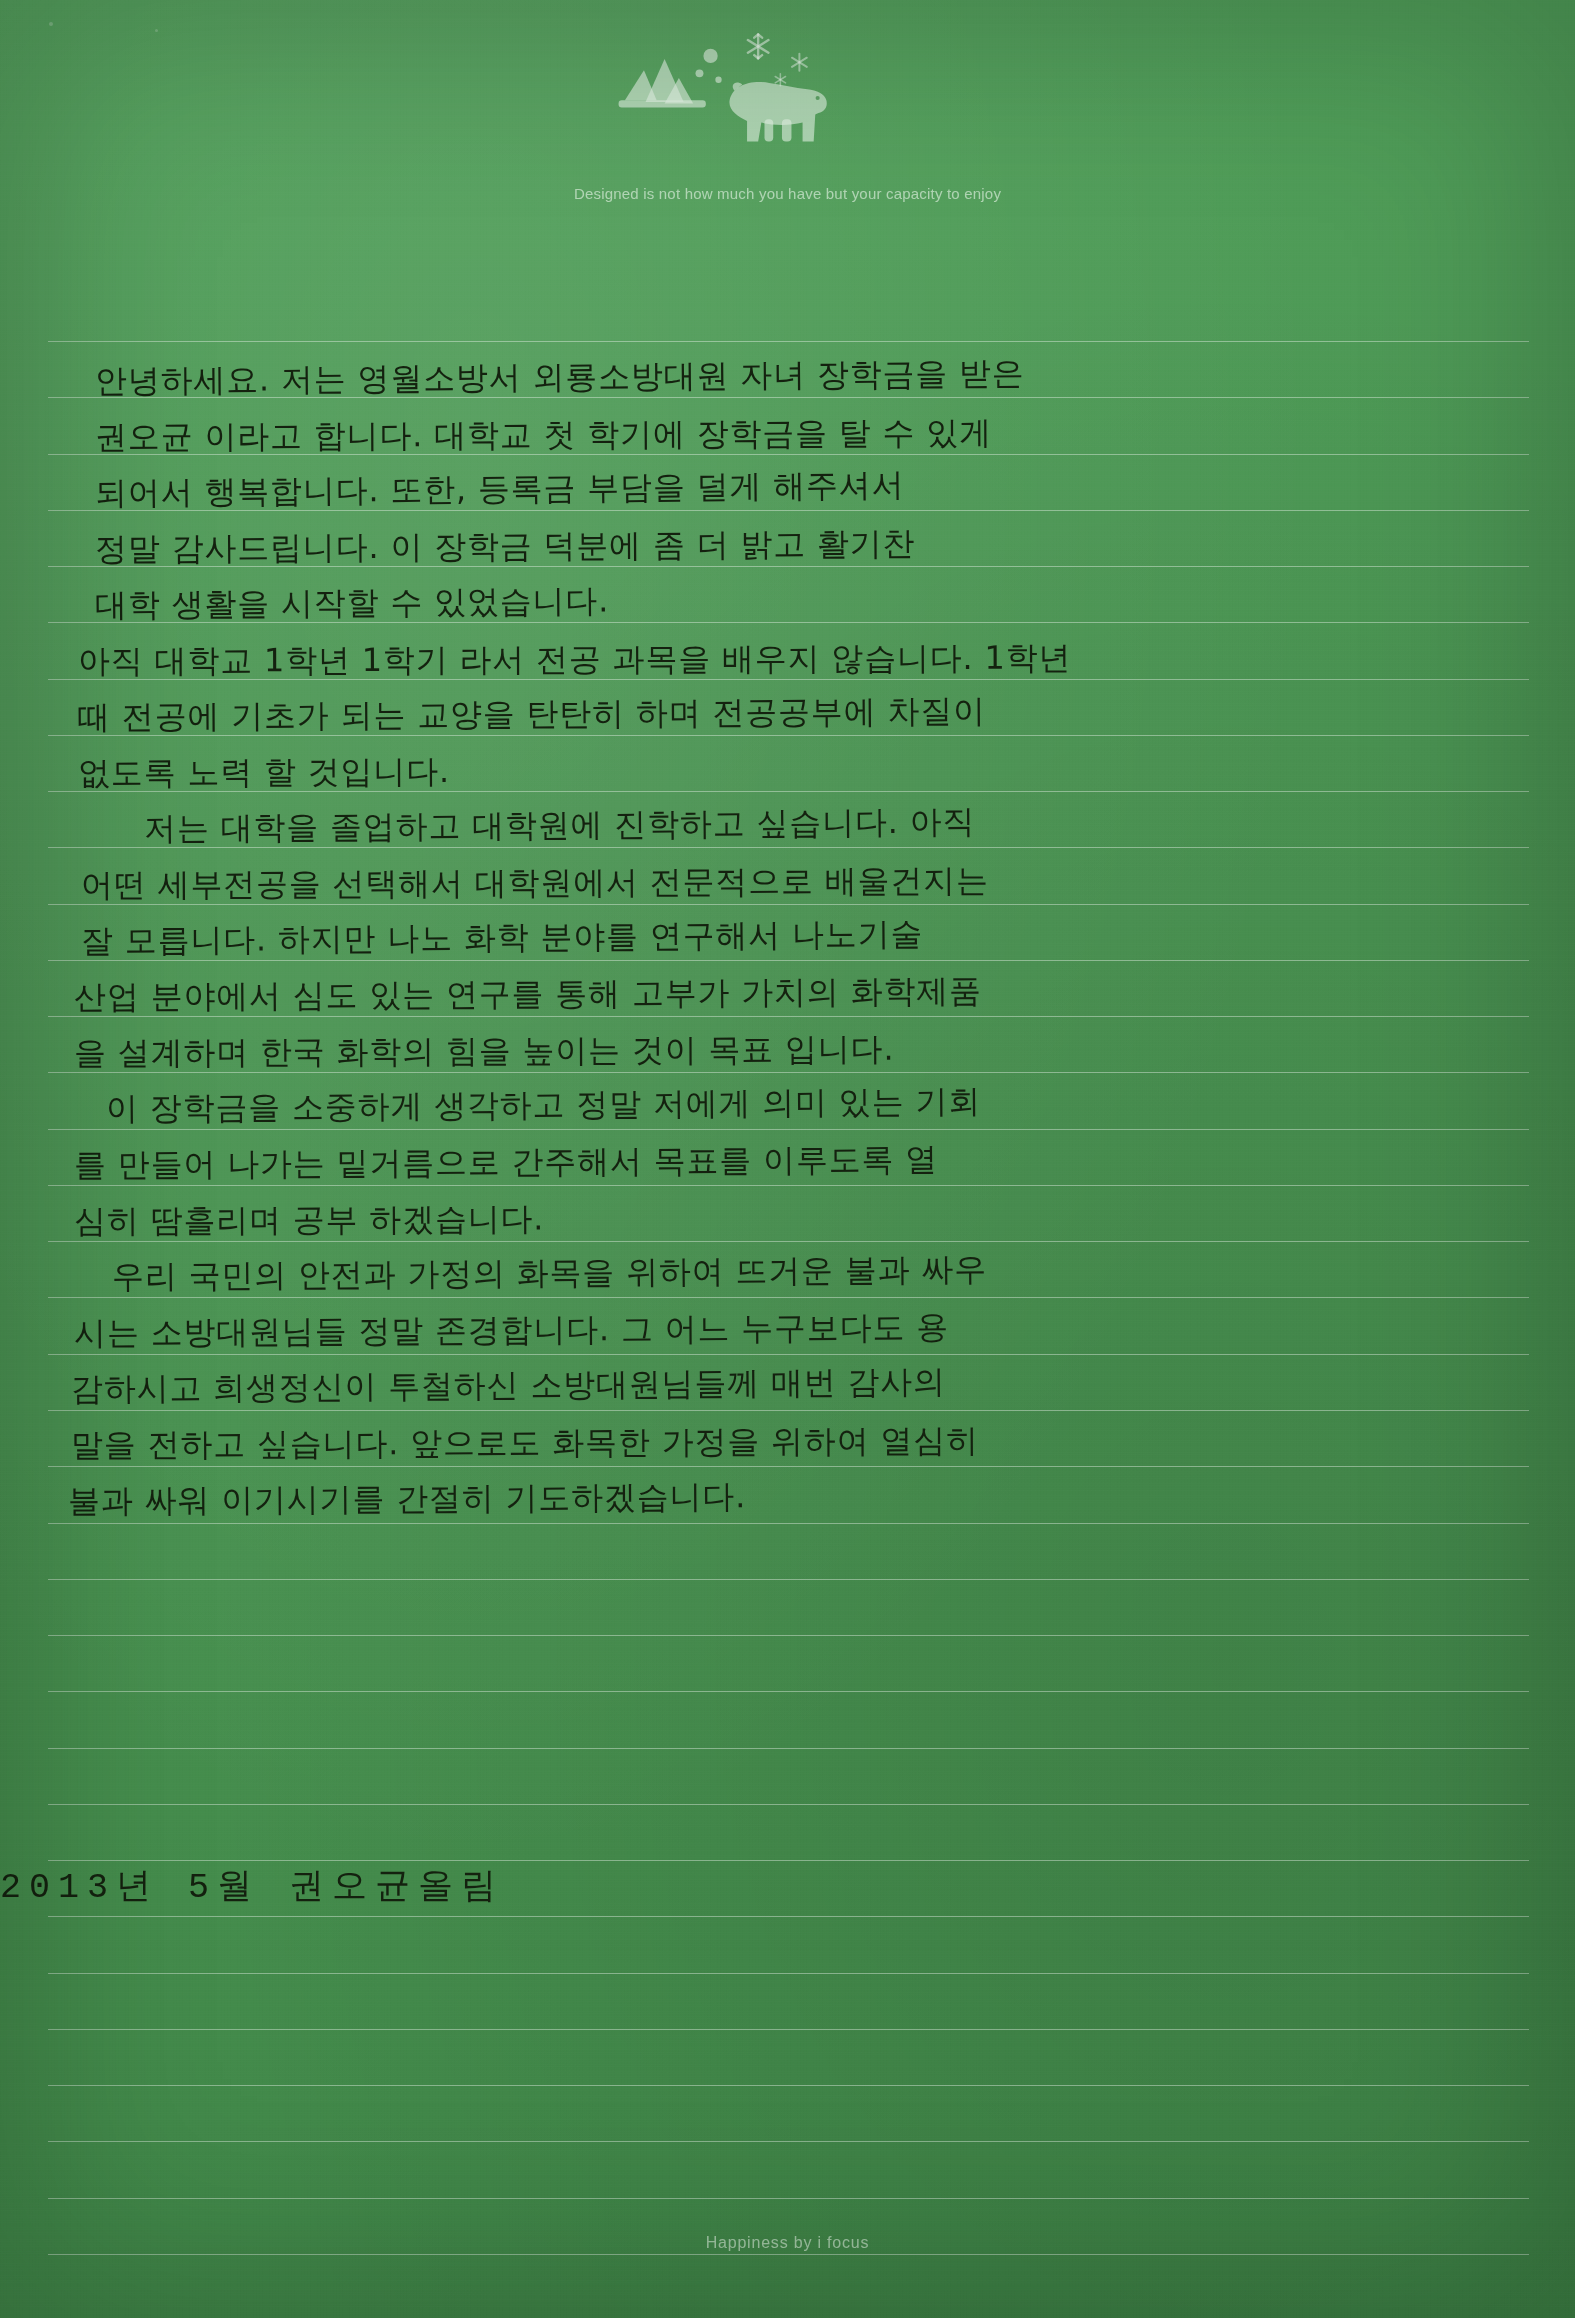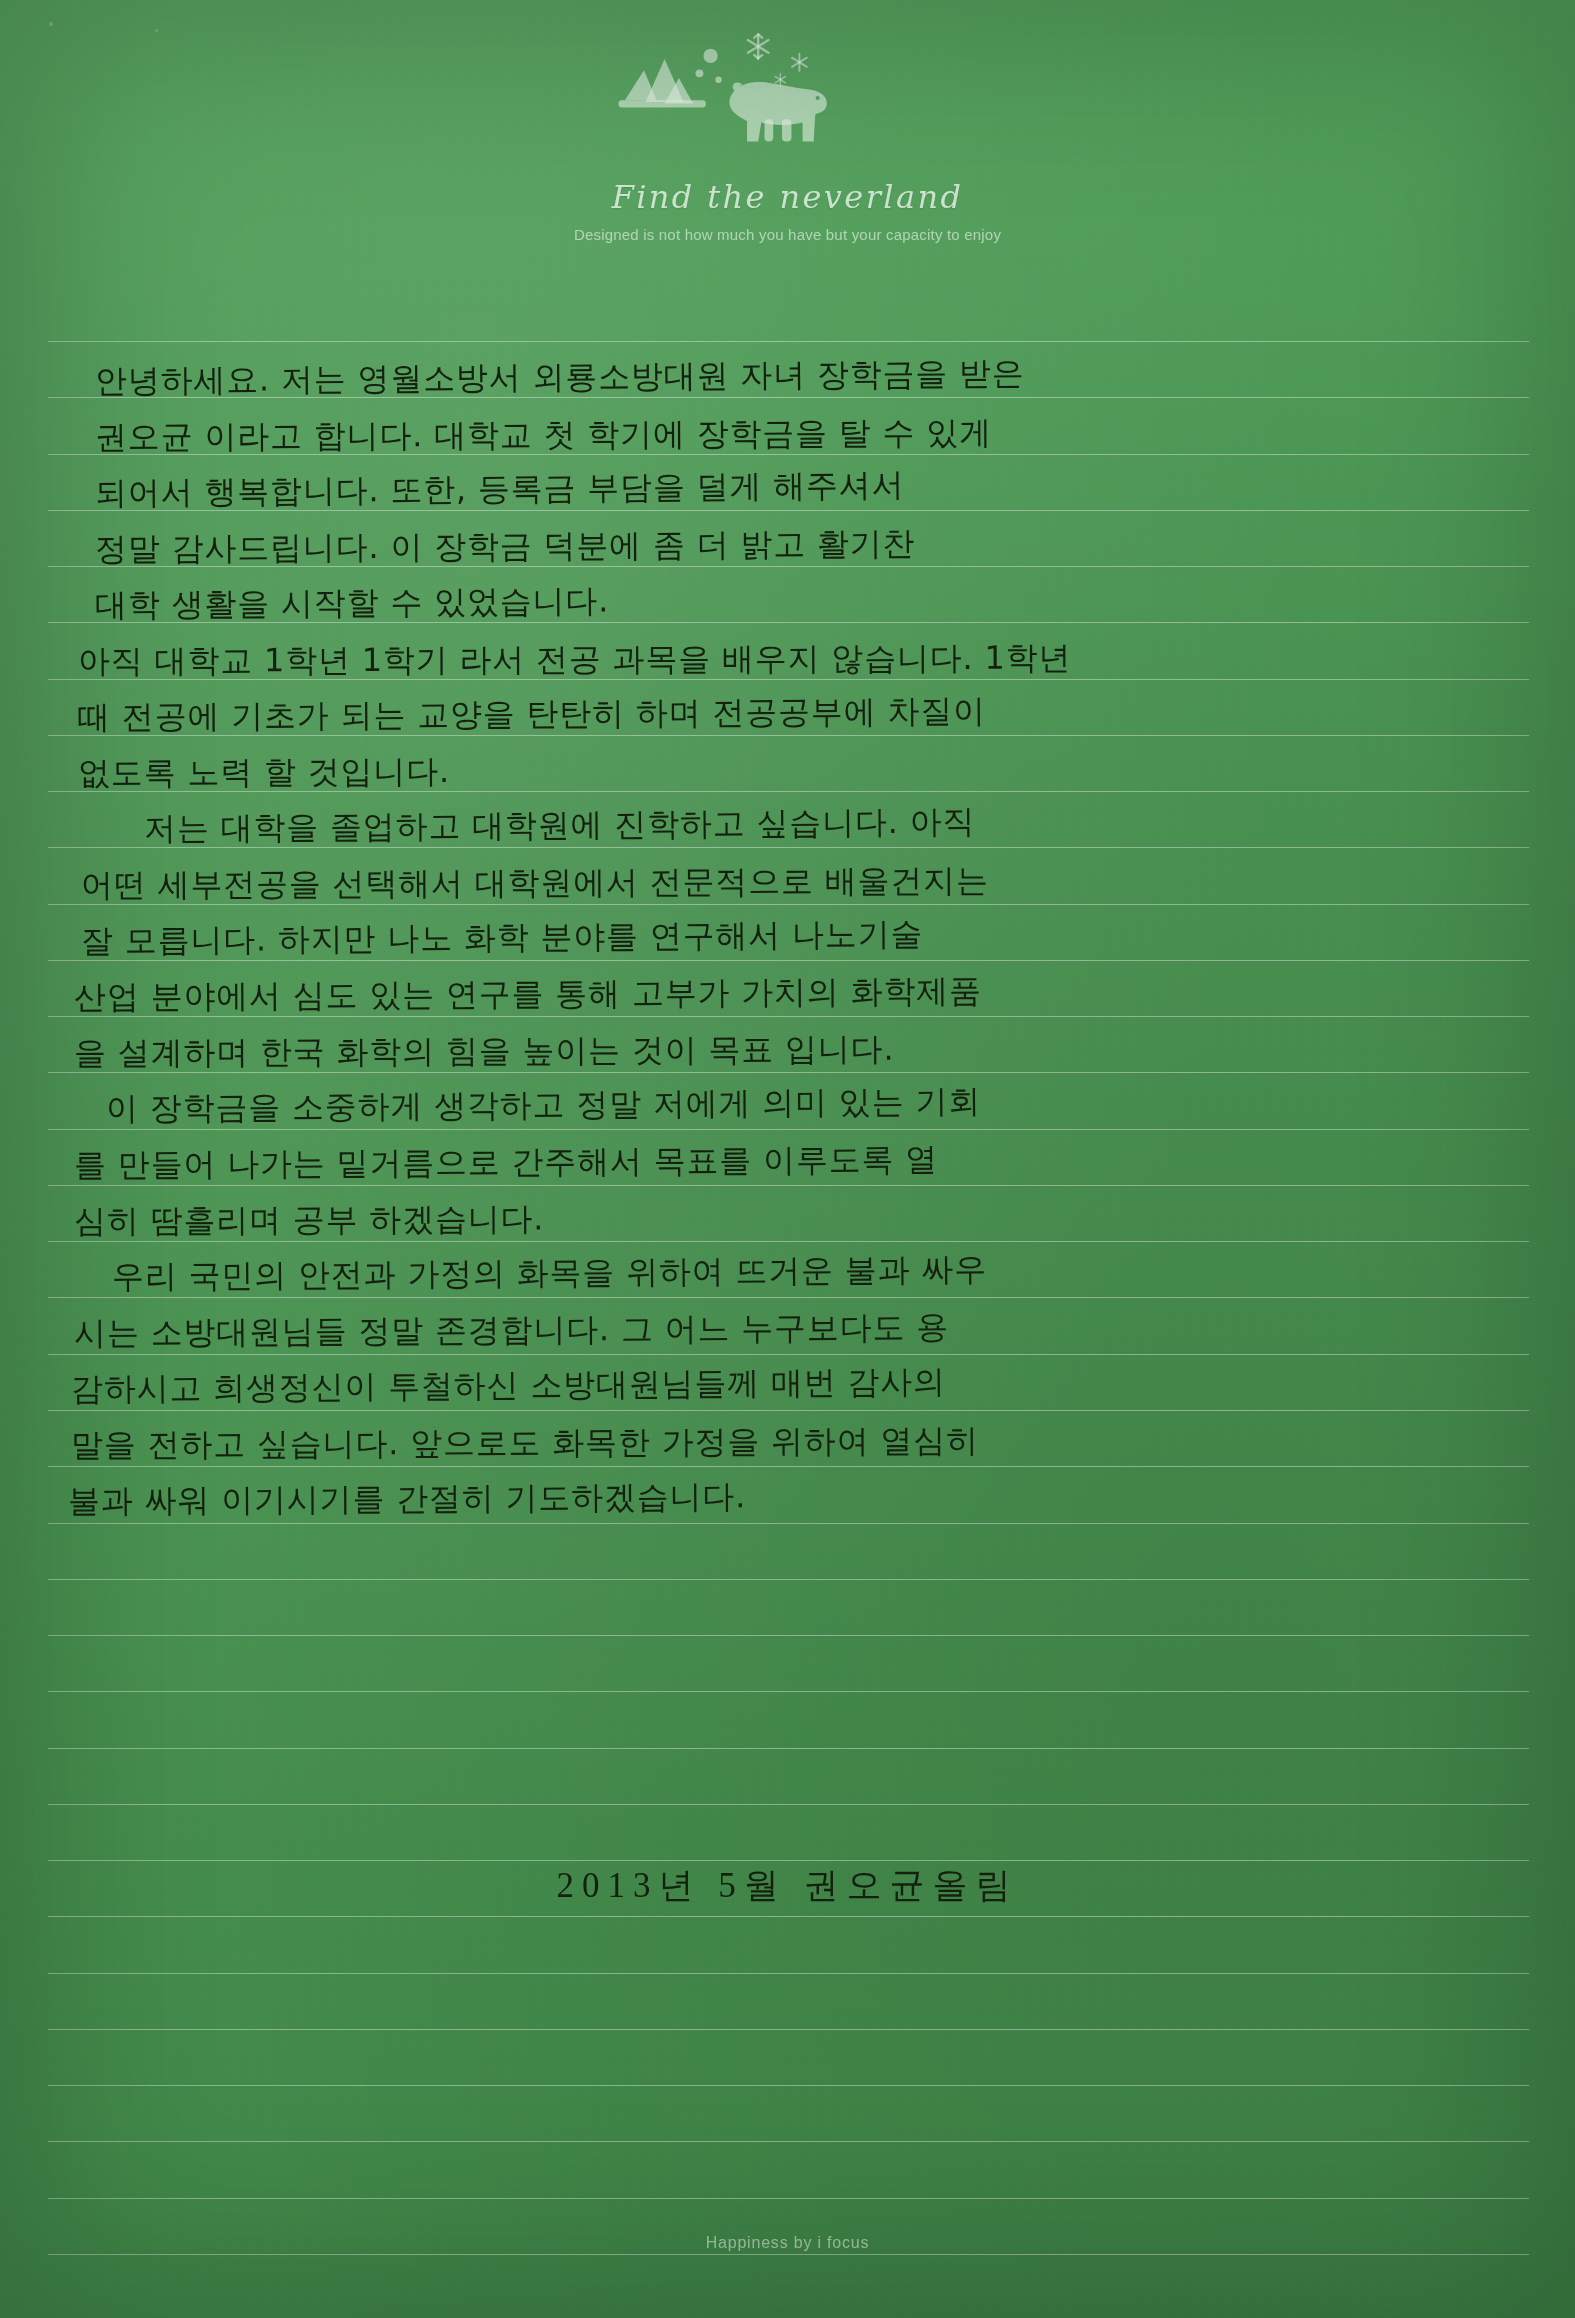--- a/index.html
+++ b/index.html
@@ -101,22 +101,21 @@
     white-space: pre;
     transform-origin: left center;
   }
   .hw-line.indent { padding-left: 49px; }
 
   .signature {
     position: absolute;
     left: 0;
     right: 0;
     top: 1862px;
-    text-align: center;
-    font-family: Liberation Serif, serif;
+    font-family: Liberation Mono, monospace;
     font-size: 35px;
     letter-spacing: 8px;
     color: #14210f;
   }
 
   .footer {
     position: absolute;
     left: 0;
     right: 0;
     bottom: 67px;
@@ -240,21 +239,20 @@
                      L 52 60
                      C 40 54, 28 46, 30 34 Z"></path>
             <path d="M36 22 C 30 14, 38 8, 46 14 Z"></path>
             <circle cx="141" cy="31" r="2.6" fill="rgba(74,149,83,0.8)"></circle>
             <rect x="96" y="58" width="12" height="28" rx="5"></rect>
             <rect x="74" y="58" width="11" height="28" rx="5"></rect>
           </g>
         </g>
       </svg>
     </div>
-    <div class="brand-script">Find the neverland</div>
     <div class="brand-sub">
       <div>Designed is not how much you have but your capacity to enjoy</div>
     </div>
   </div>
 
   <div class="handwriting">
     <div class="hw-line" style="transform:rotate(-0.5deg);">안녕하세요. 저는 영월소방서 외룡소방대원 자녀 장학금을 받은</div>
     <div class="hw-line" style="transform:rotate(-0.3deg);">권오균 이라고 합니다. 대학교 첫 학기에 장학금을 탈 수 있게</div>
     <div class="hw-line" style="transform:rotate(-0.6deg);">되어서 행복합니다. 또한, 등록금 부담을 덜게 해주셔서</div>
     <div class="hw-line" style="transform:rotate(-0.4deg);">정말 감사드립니다. 이 장학금 덕분에 좀 더 밝고 활기찬</div>

